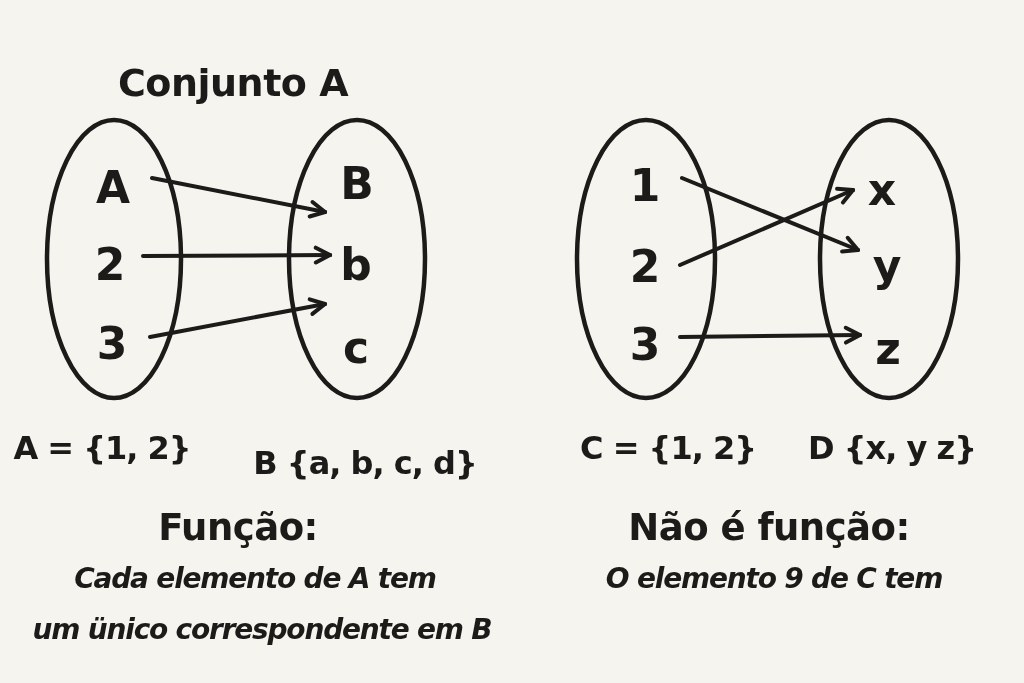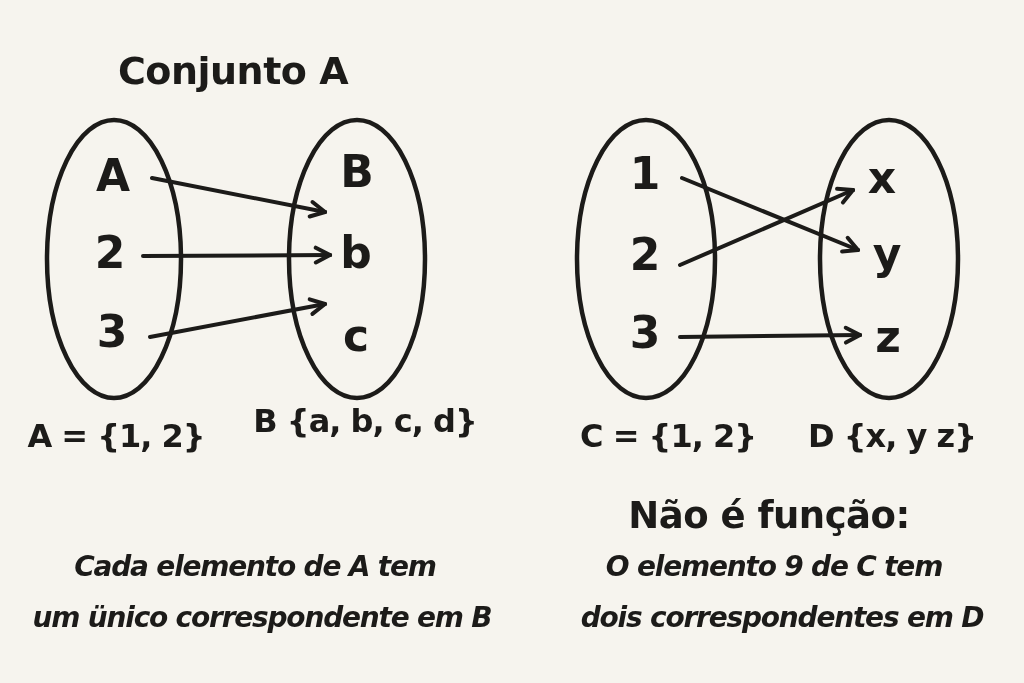--- a/index.html
+++ b/index.html
@@ -16,20 +16,21 @@
   #shapes {
     position: absolute;
     left: 0; top: 0;
     width: 1024px; height: 683px;
   }
   .t {
     position: absolute;
     transform: translate(-50%, -50%);
     white-space: nowrap;
     line-height: 1;
+    margin-top: 12px;
   }
   .set-title   { font-size: 38px; letter-spacing: -0.5px; }
   .elem        { font-size: 44px; }
   .eq          { font-size: 32px; letter-spacing: -1px; }
   .cap-title   { font-size: 37px; letter-spacing: -0.5px; }
   .cap-line    { font-size: 28px; letter-spacing: -1.2px; font-style: italic; }
 </style>
 </head>
 <body>
 
@@ -75,35 +76,35 @@
   <div class="t set-title" style="left:233px; top:71px">Conjunto A</div>
 
   <div class="t elem" style="left:113px; top:176px">A</div>
   <div class="t elem" style="left:110px; top:253px">2</div>
   <div class="t elem" style="left:112px; top:332px">3</div>
 
   <div class="t elem" style="left:357px; top:172px">B</div>
   <div class="t elem" style="left:356px; top:253px">b</div>
   <div class="t elem" style="left:356px; top:336px">c</div>
 
-  <div class="t eq" style="left:116px; top:436px">A = {1, 2}</div>
-  <div class="t eq" style="left:365px; top:421px">B {a, b, c, d}</div>
+  <div class="t eq" style="left:102px; top:436px">A = {1, 2}</div>
+  <div class="t eq" style="left:365px; top:451px">B {a, b, c, d}</div>
 
+  <div class="t cap-title" style="left:238px; top:515px">Função:</div>
   <div class="t cap-line" style="left:255px; top:567px">Cada elemento de A tem</div>
   <div class="t cap-line" style="left:262px; top:618px">um ünico correspondente em B</div>
 
 
   <div class="t elem" style="left:645px; top:174px">1</div>
   <div class="t elem" style="left:645px; top:255px">2</div>
   <div class="t elem" style="left:645px; top:333px">3</div>
 
   <div class="t elem" style="left:882px; top:178px">x</div>
   <div class="t elem" style="left:887px; top:254px">y</div>
   <div class="t elem" style="left:888px; top:337px">z</div>
 
   <div class="t eq" style="left:668px; top:436px">C = {1, 2}</div>
   <div class="t cap-title" style="left:769px; top:515px">Não é função:</div>
 
   <div class="t eq" style="left:892px; top:436px">D {x, y z}</div>
   <div class="t cap-line" style="left:774px; top:567px">O elemento 9 de C tem</div>
-  <div class="t cap-line" style="left:782px; top:618px">dois correspondentes em D</div>
 
 </div>
 
 </body></html>

